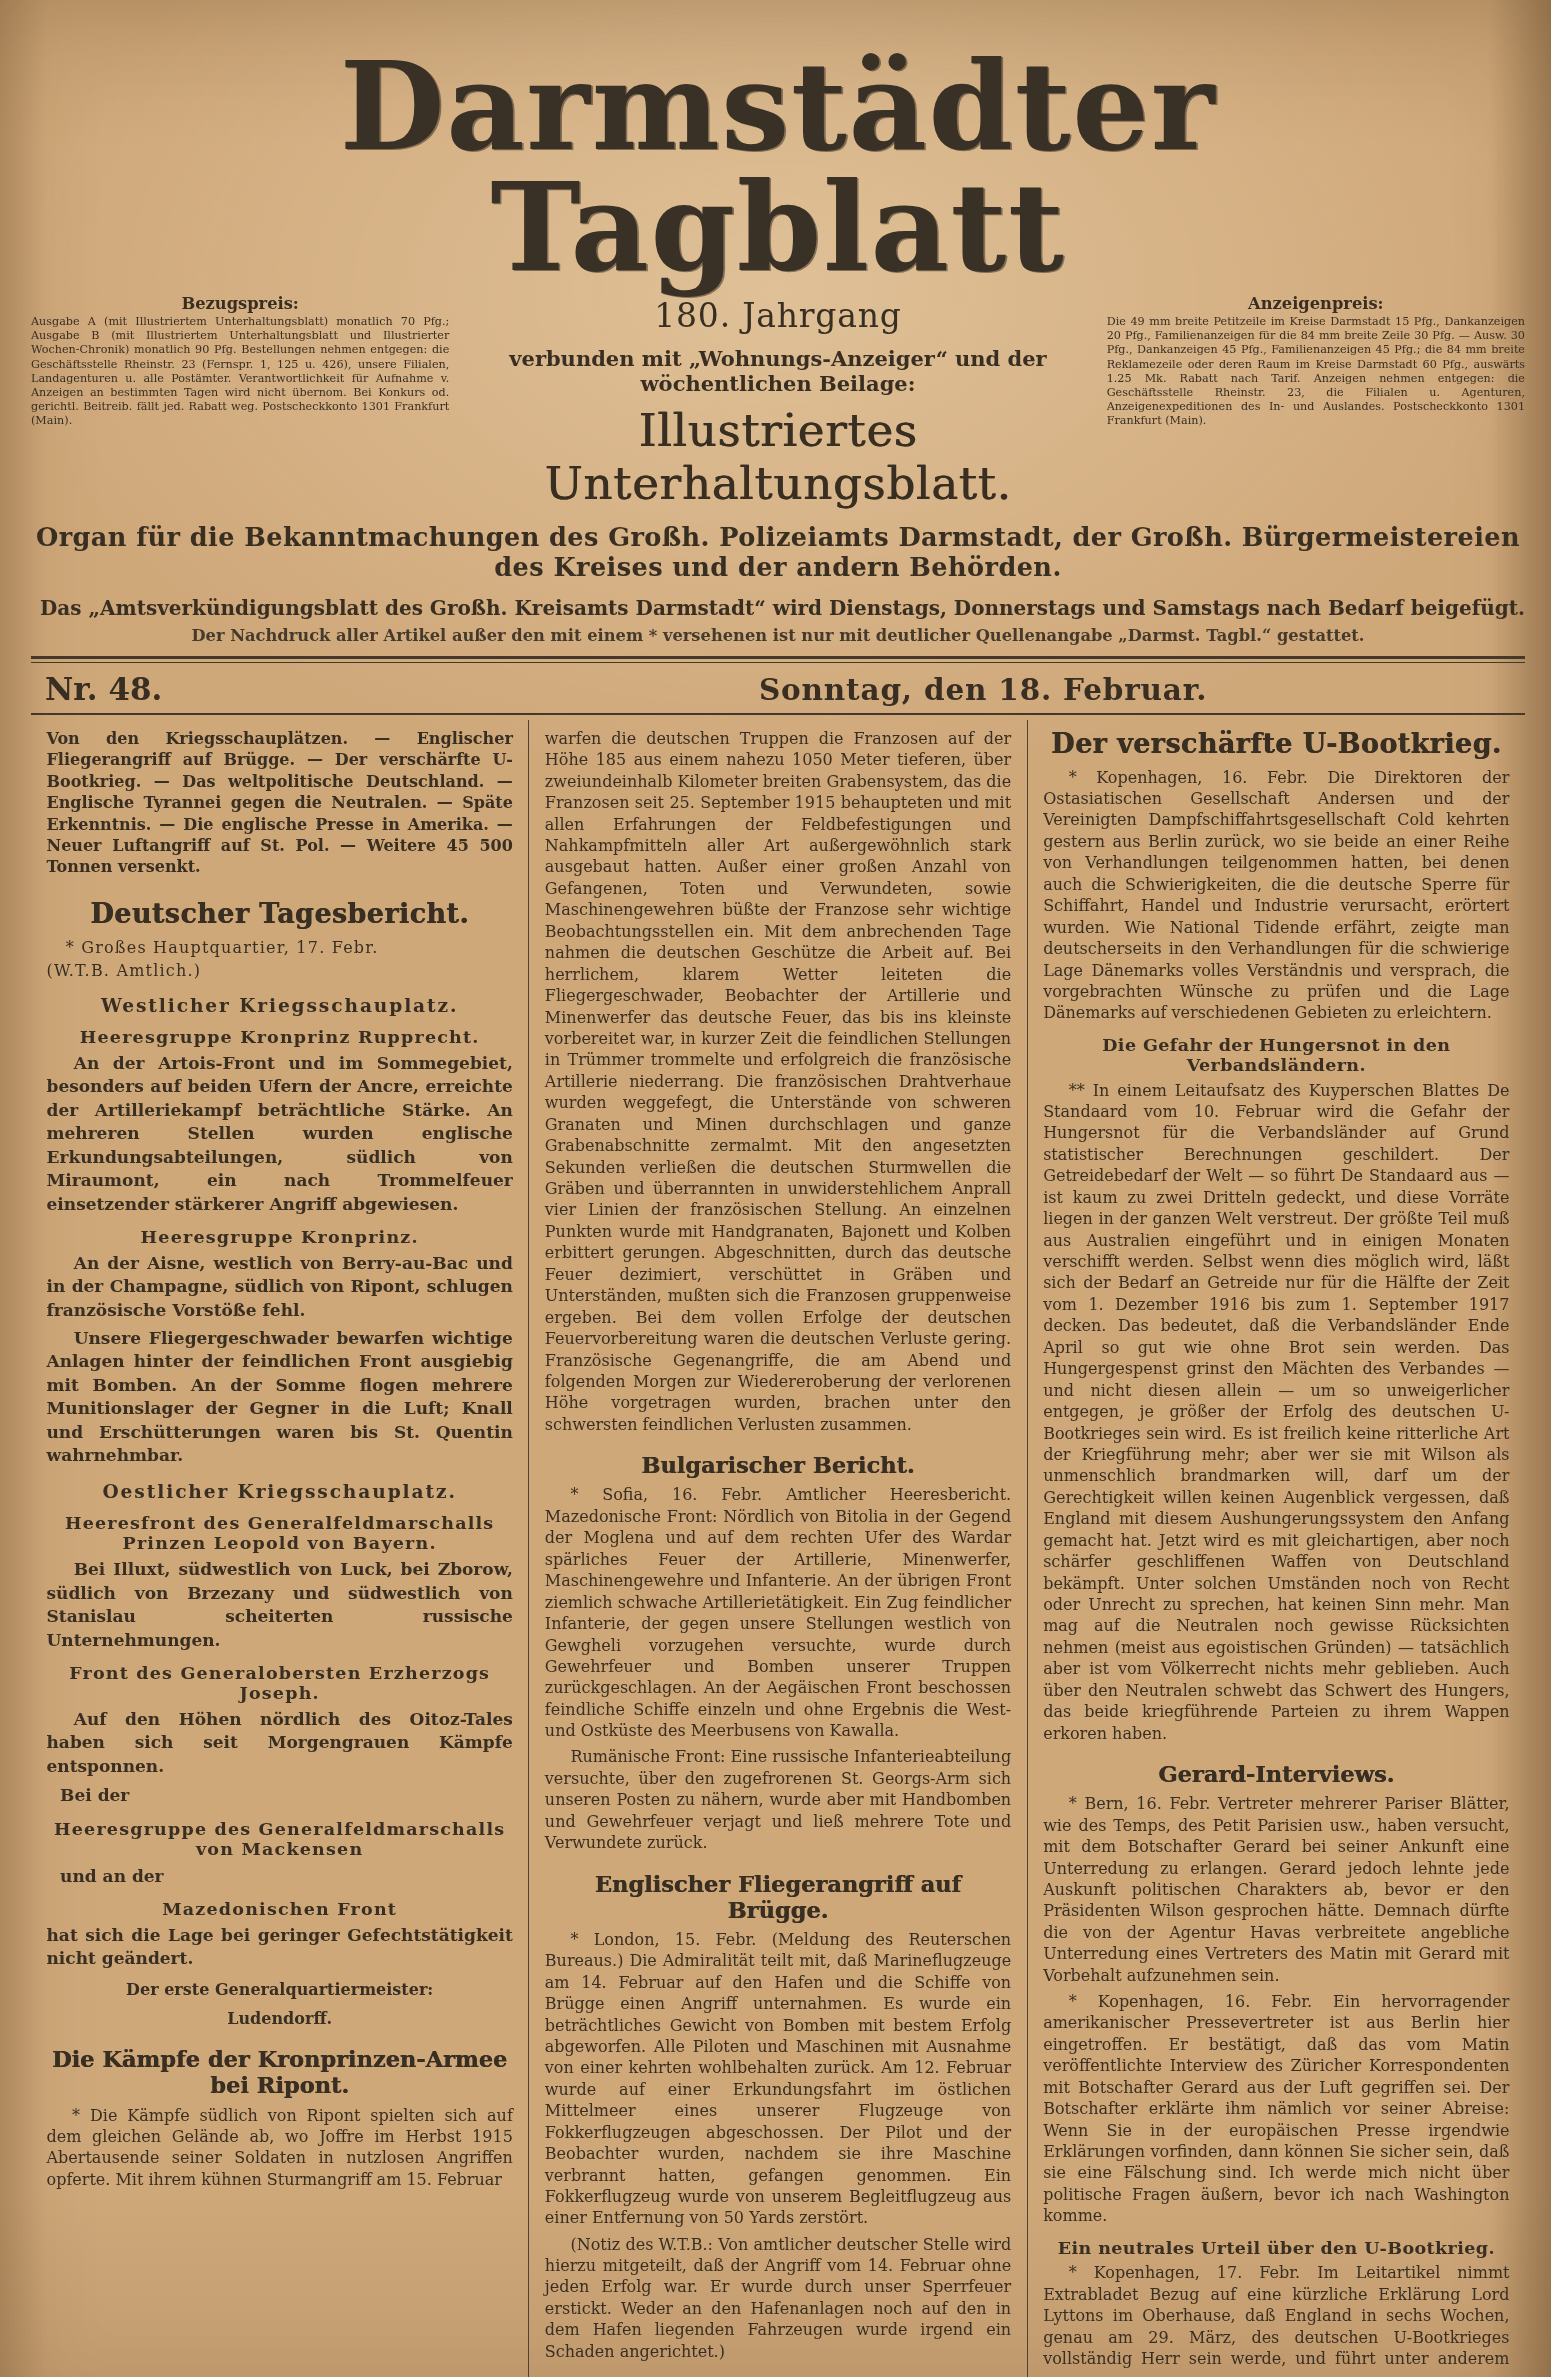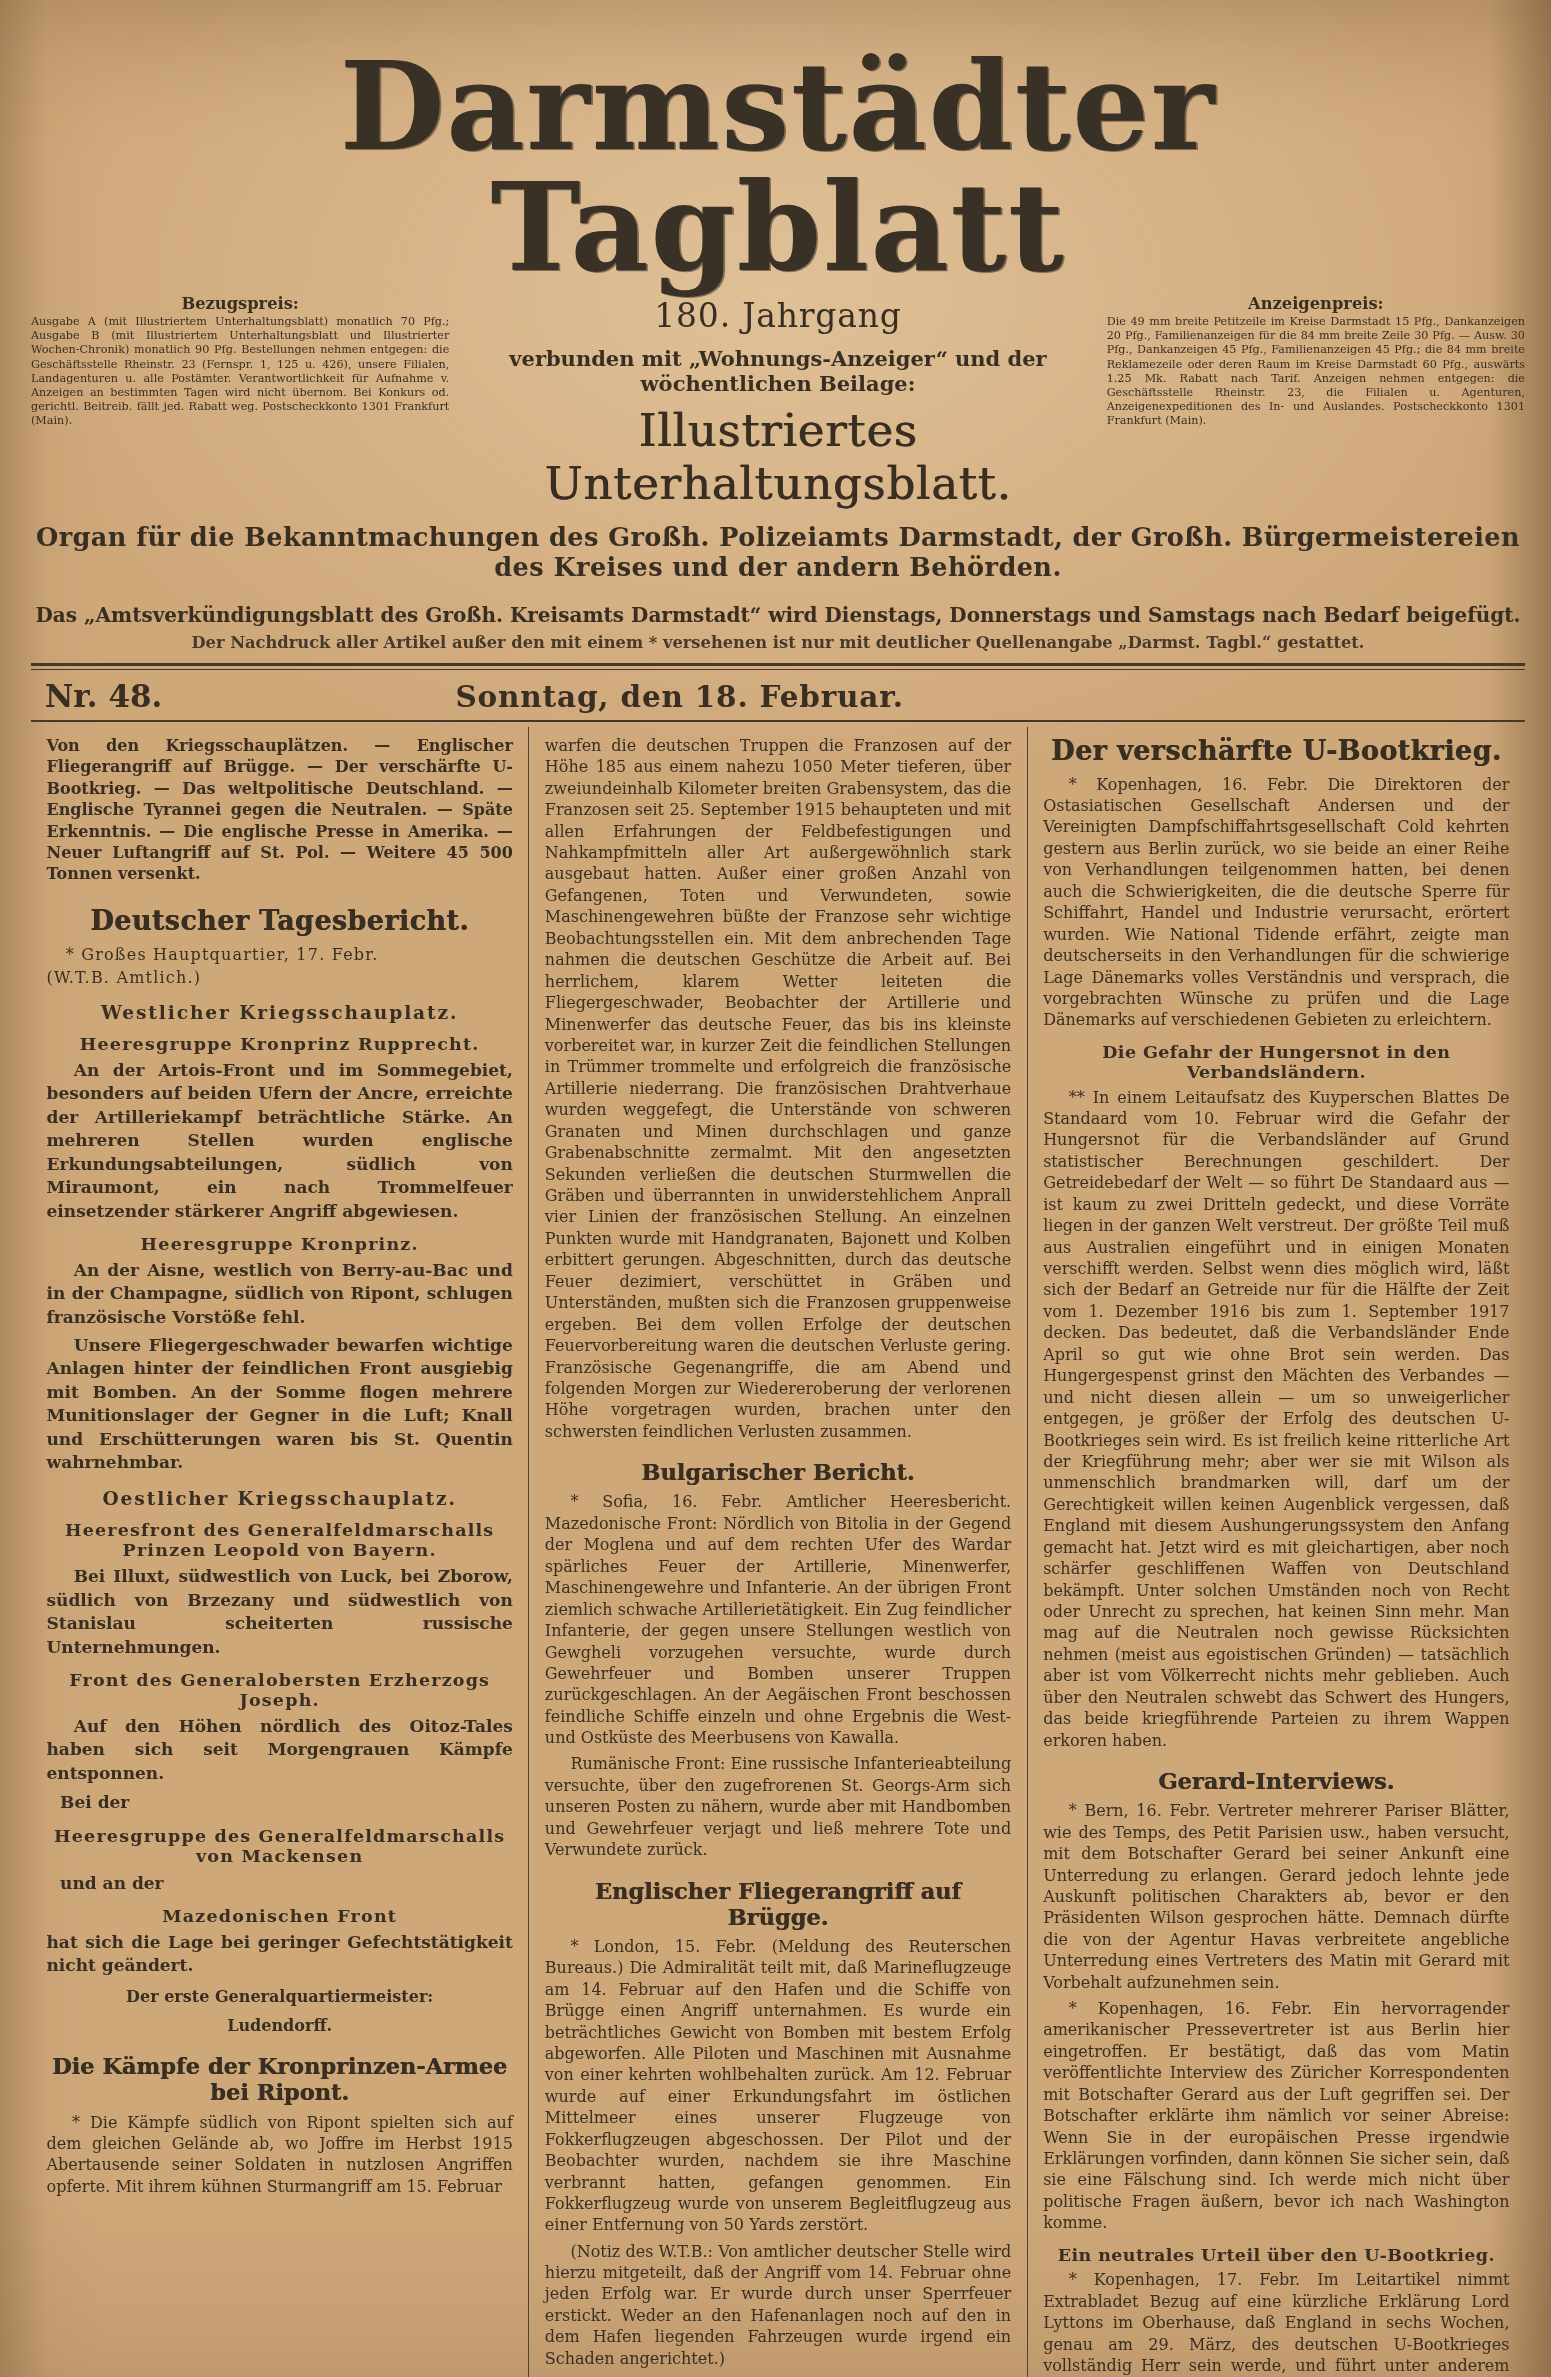--- a/index.html
+++ b/index.html
@@ -61,24 +61,24 @@
   .mast-beilage { font-size: 45px; font-weight: normal; margin-top: 7.8px; letter-spacing: 0.8px; text-shadow: 0.8px 0 0 currentColor; }
 
   .organ-line {
     text-align: center;
     font-size: 25.6px;
     font-weight: bold;
     margin-top: 12.4px;
     letter-spacing: 0.4px;
   }
   .amtsblatt-line {
-    text-align: center;
+    text-align: right;
     font-size: 20px;
     font-weight: bold;
-    margin-top: 21px;
+    margin-top: 14px;
   }
   .nachdruck-line {
     text-align: center;
     font-size: 16.3px;
     font-weight: bold;
     margin-top: 6.2px;
     color: #453a2c;
   }
 
   
@@ -87,21 +87,21 @@
     border-top: 3.9px solid #43382a;
     border-bottom: 1.6px solid #43382a;
     height: 3.1px;
   }
   .dateline {
     display: flex;
     align-items: baseline;
     padding: 7.8px 14px 6.2px 14px;
   }
   .dateline .issue { width: 28%; font-size: 31px; font-weight: bold; }
-  .dateline .date  { flex: 1; font-size: 29.5px; font-weight: bold; letter-spacing: 0.8px; }
+  .dateline .date  { flex: 1; text-align: center; font-size: 29.5px; font-weight: bold; letter-spacing: 0.8px; }
   .dateline .year  { width: 28%; text-align: right; font-size: 31px; font-weight: bold; }
   .dateline .year span { border-bottom: 2.3px solid #43382a; padding: 0 4.7px 1.6px 4.7px; }
   .rule-single { border-top: 2.3px solid #43382a; }
 
   
   .columns {
     display: flex;
     margin-top: 4.7px;
     align-items: stretch;
   }

